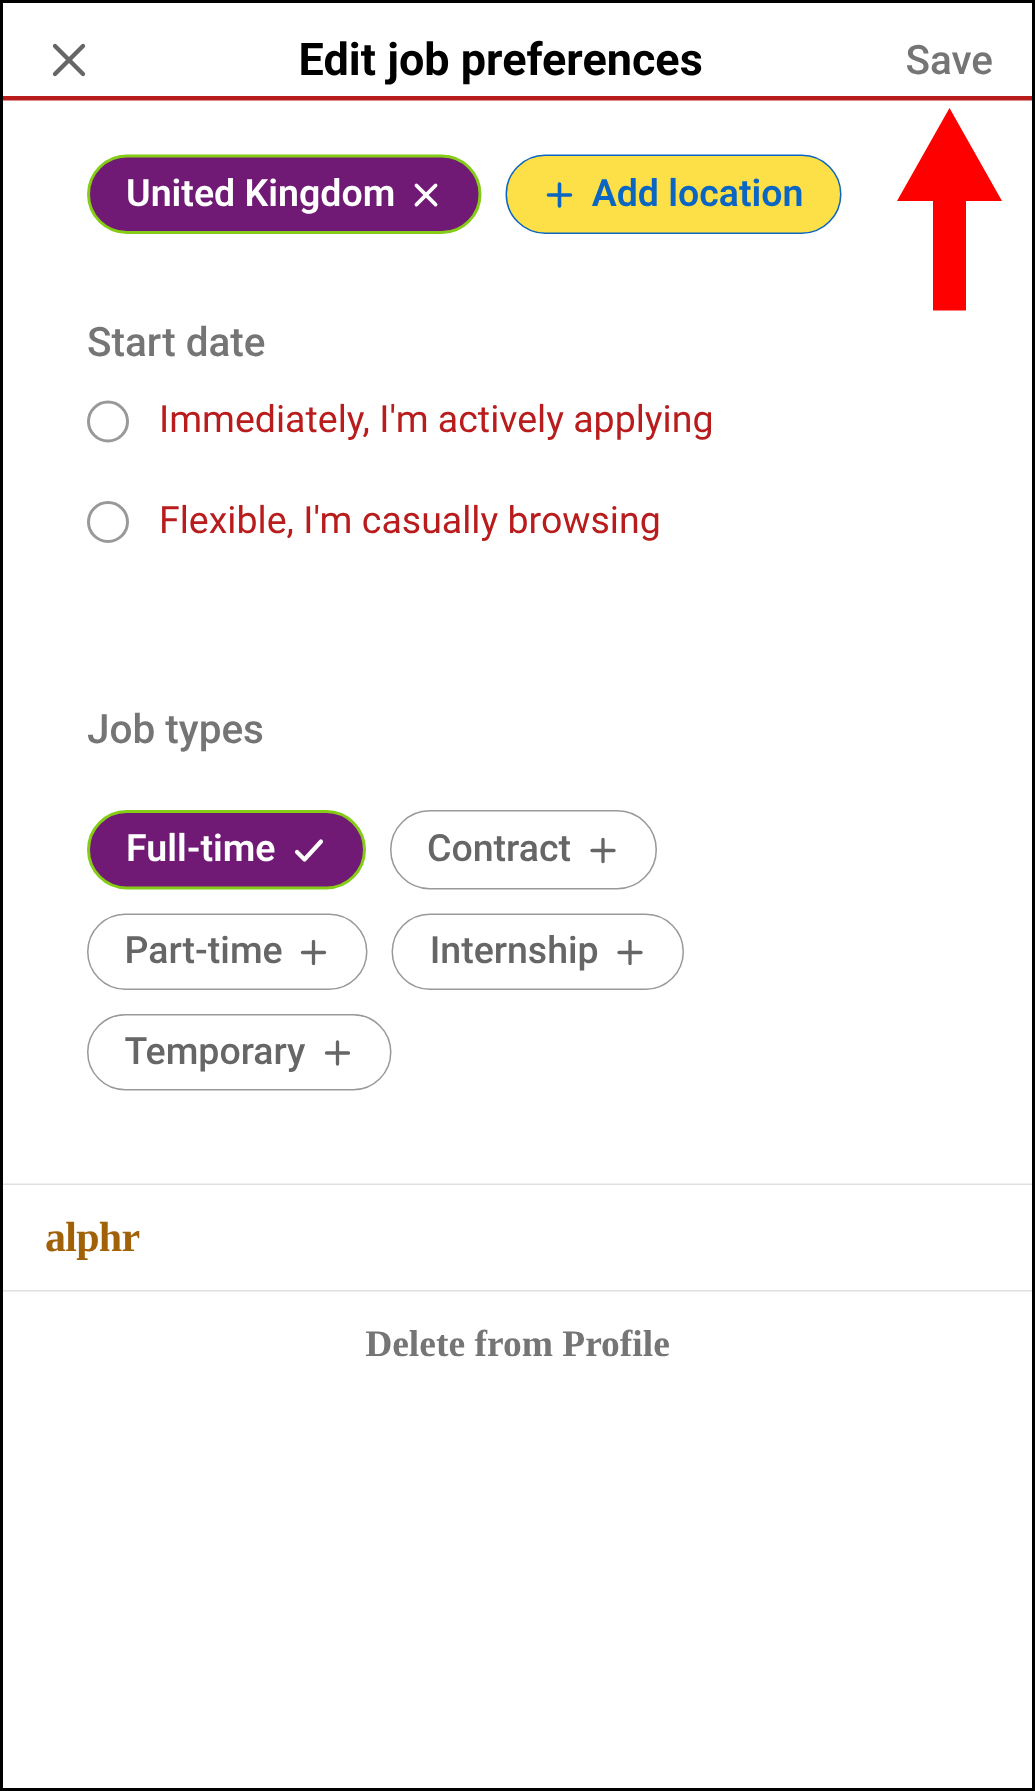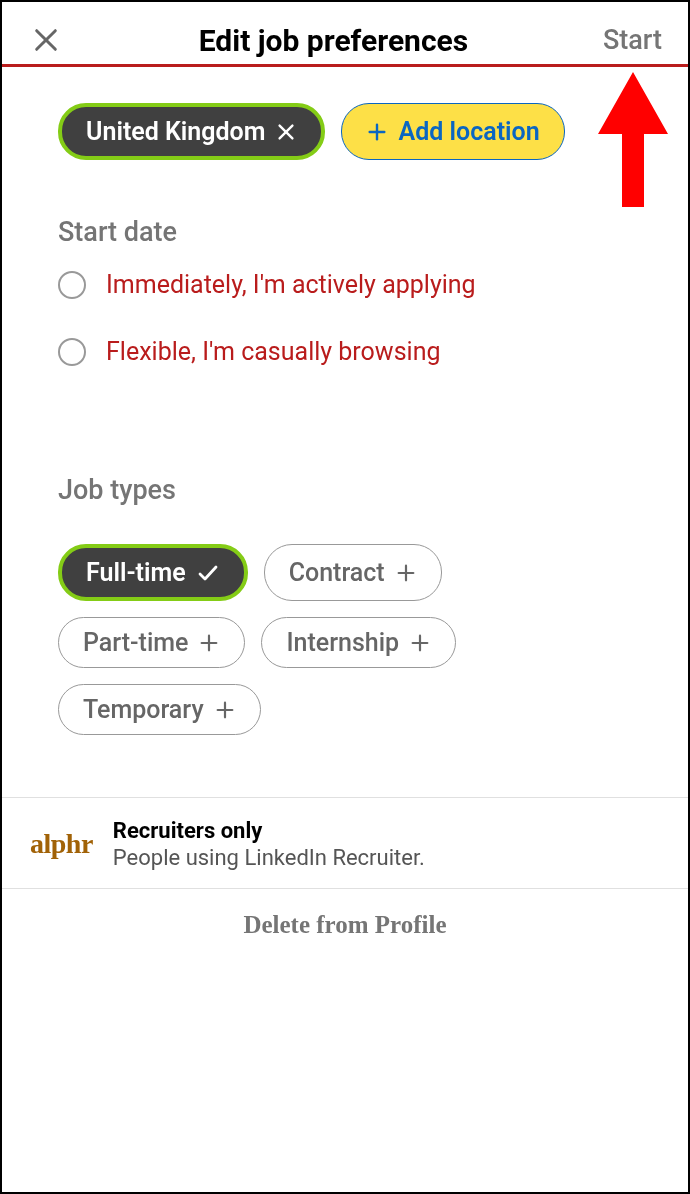--- a/index.html
+++ b/index.html
@@ -66,23 +66,23 @@
       display: inline-flex;
       align-items: center;
       padding: 10px 24px;
       border-radius: 28px;
       font-size: 25px;
       font-weight: 600;
       cursor: pointer;
       gap: 10px;
     }
     .pill.selected {
-      background: #404040;
+      background: #701a75;
       color: #fff;
-      border: 4px solid #84cc16;
+      border: 2px solid #84cc16;
     }
     .pill.outlined {
       background: #fff;
       color: #666;
       border: 1.5px solid #999;
       font-weight: 500;
     }
     .pill.add-outlined {
       background: #fde047;
       color: #0a66c2;
@@ -168,21 +168,21 @@
 <body>
 
 <div class="header">
   <div class="close-btn">
     <svg width="32" height="32" viewBox="0 0 24 24" fill="none" stroke="#666" stroke-width="2.2" stroke-linecap="round">
       <line x1="5" y1="5" x2="19" y2="19"></line>
       <line x1="19" y1="5" x2="5" y2="19"></line>
     </svg>
   </div>
   <div class="header-title">Edit job preferences</div>
-  <div class="save-btn">Start</div>
+  <div class="save-btn">Save</div>
 </div>
 
 <div class="content">
 
   <div class="section">
     <div class="pill-container">
       <div class="pill selected">
         <span>United Kingdom</span>
         <span class="pill-icon">
           <svg width="22" height="22" viewBox="0 0 24 24" fill="none" stroke="#fff" stroke-width="2.6" stroke-linecap="round">
@@ -262,24 +262,20 @@
           </svg>
         </span>
       </div>
     </div>
   </div>
 
 </div>
 
 <div class="footer-card">
   <div class="footer-logo">alphr</div>
-  <div>
-    <div class="footer-text-title">Recruiters only</div>
-    <div class="footer-text-desc">People using LinkedIn Recruiter.</div>
-  </div>
 </div>
 
 <div class="delete-section">
   <span class="delete-btn">Delete from Profile</span>
 </div>
 
 <div class="arrow-annotation">
   <svg width="78" height="140" viewBox="0 0 78 140">
     <polygon points="39,0 74,62 50,62 50,135 28,135 28,62 4,62" fill="#ff0000"></polygon>
   </svg>

